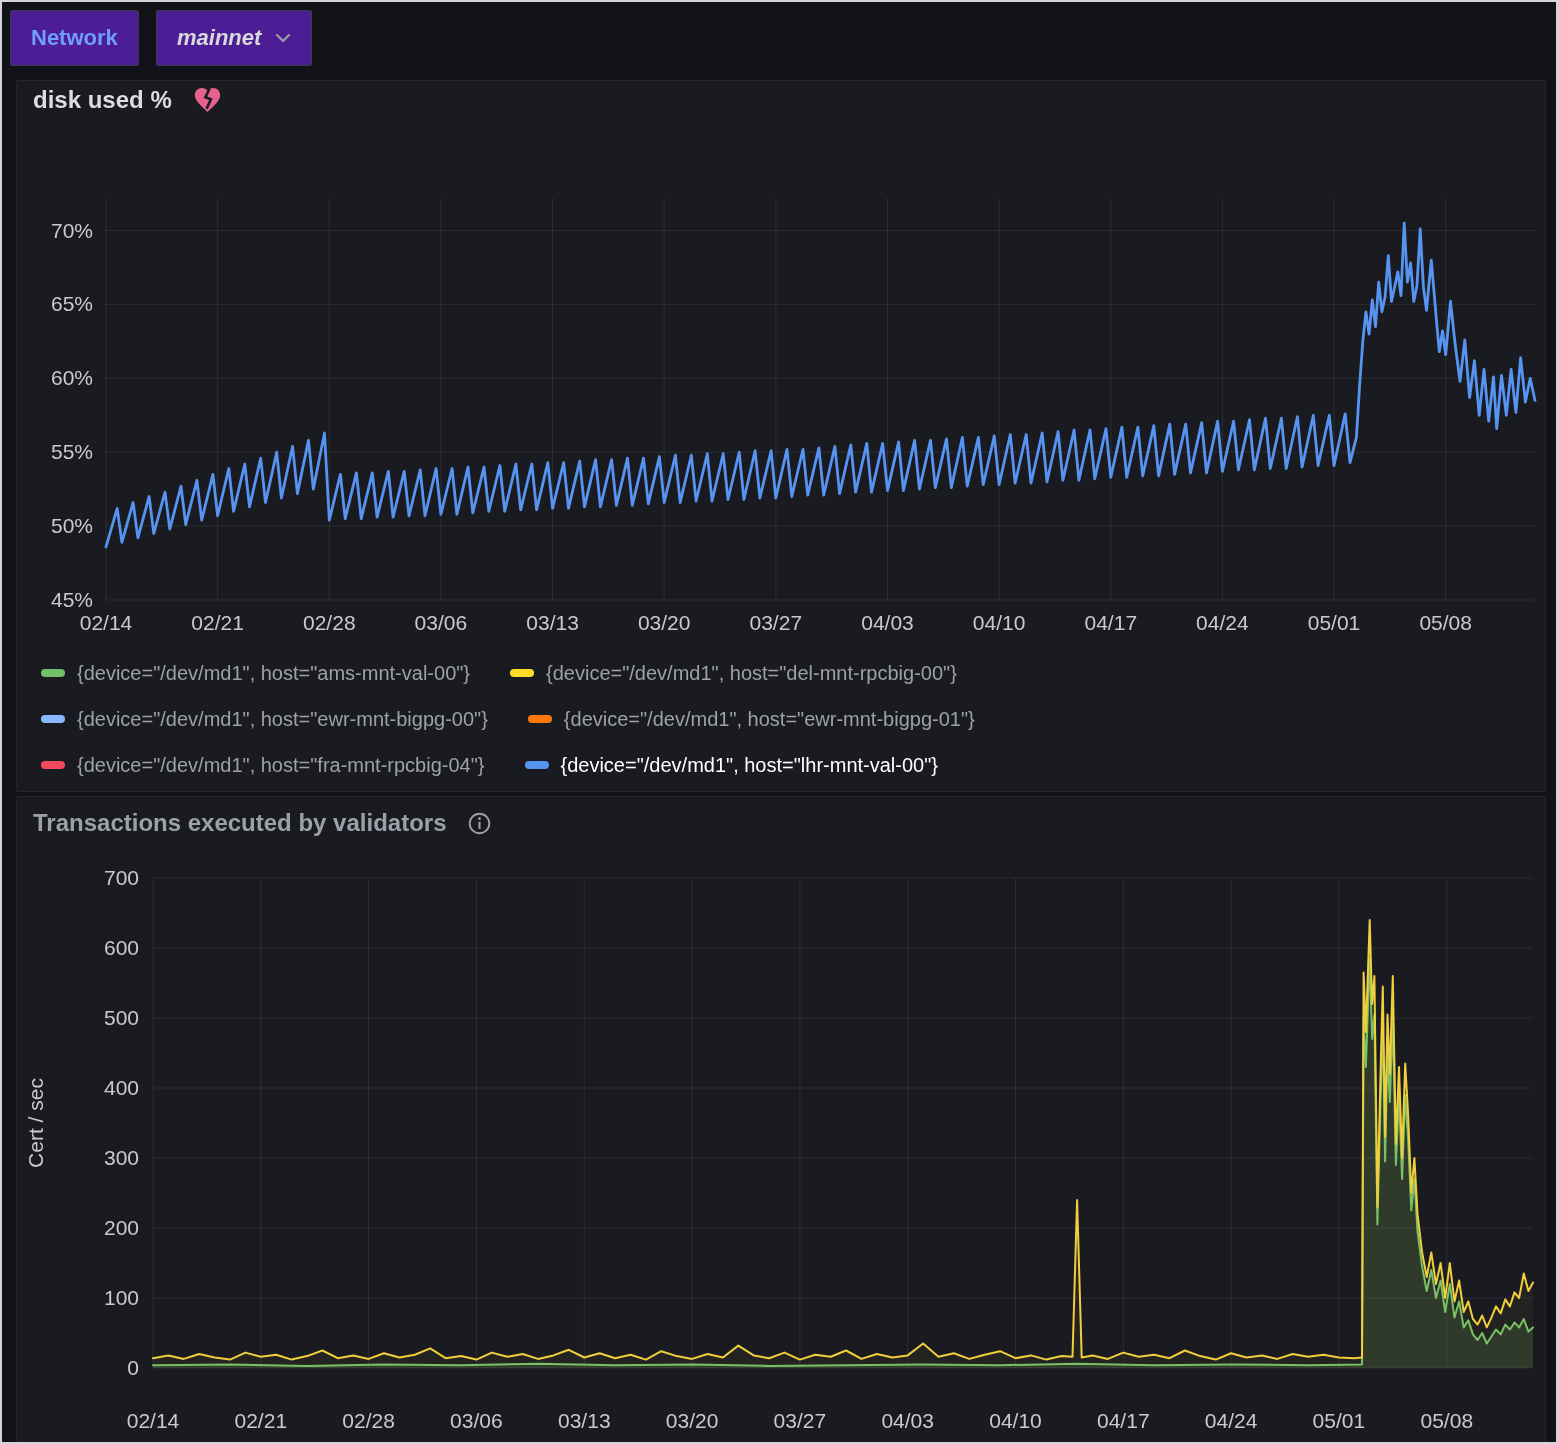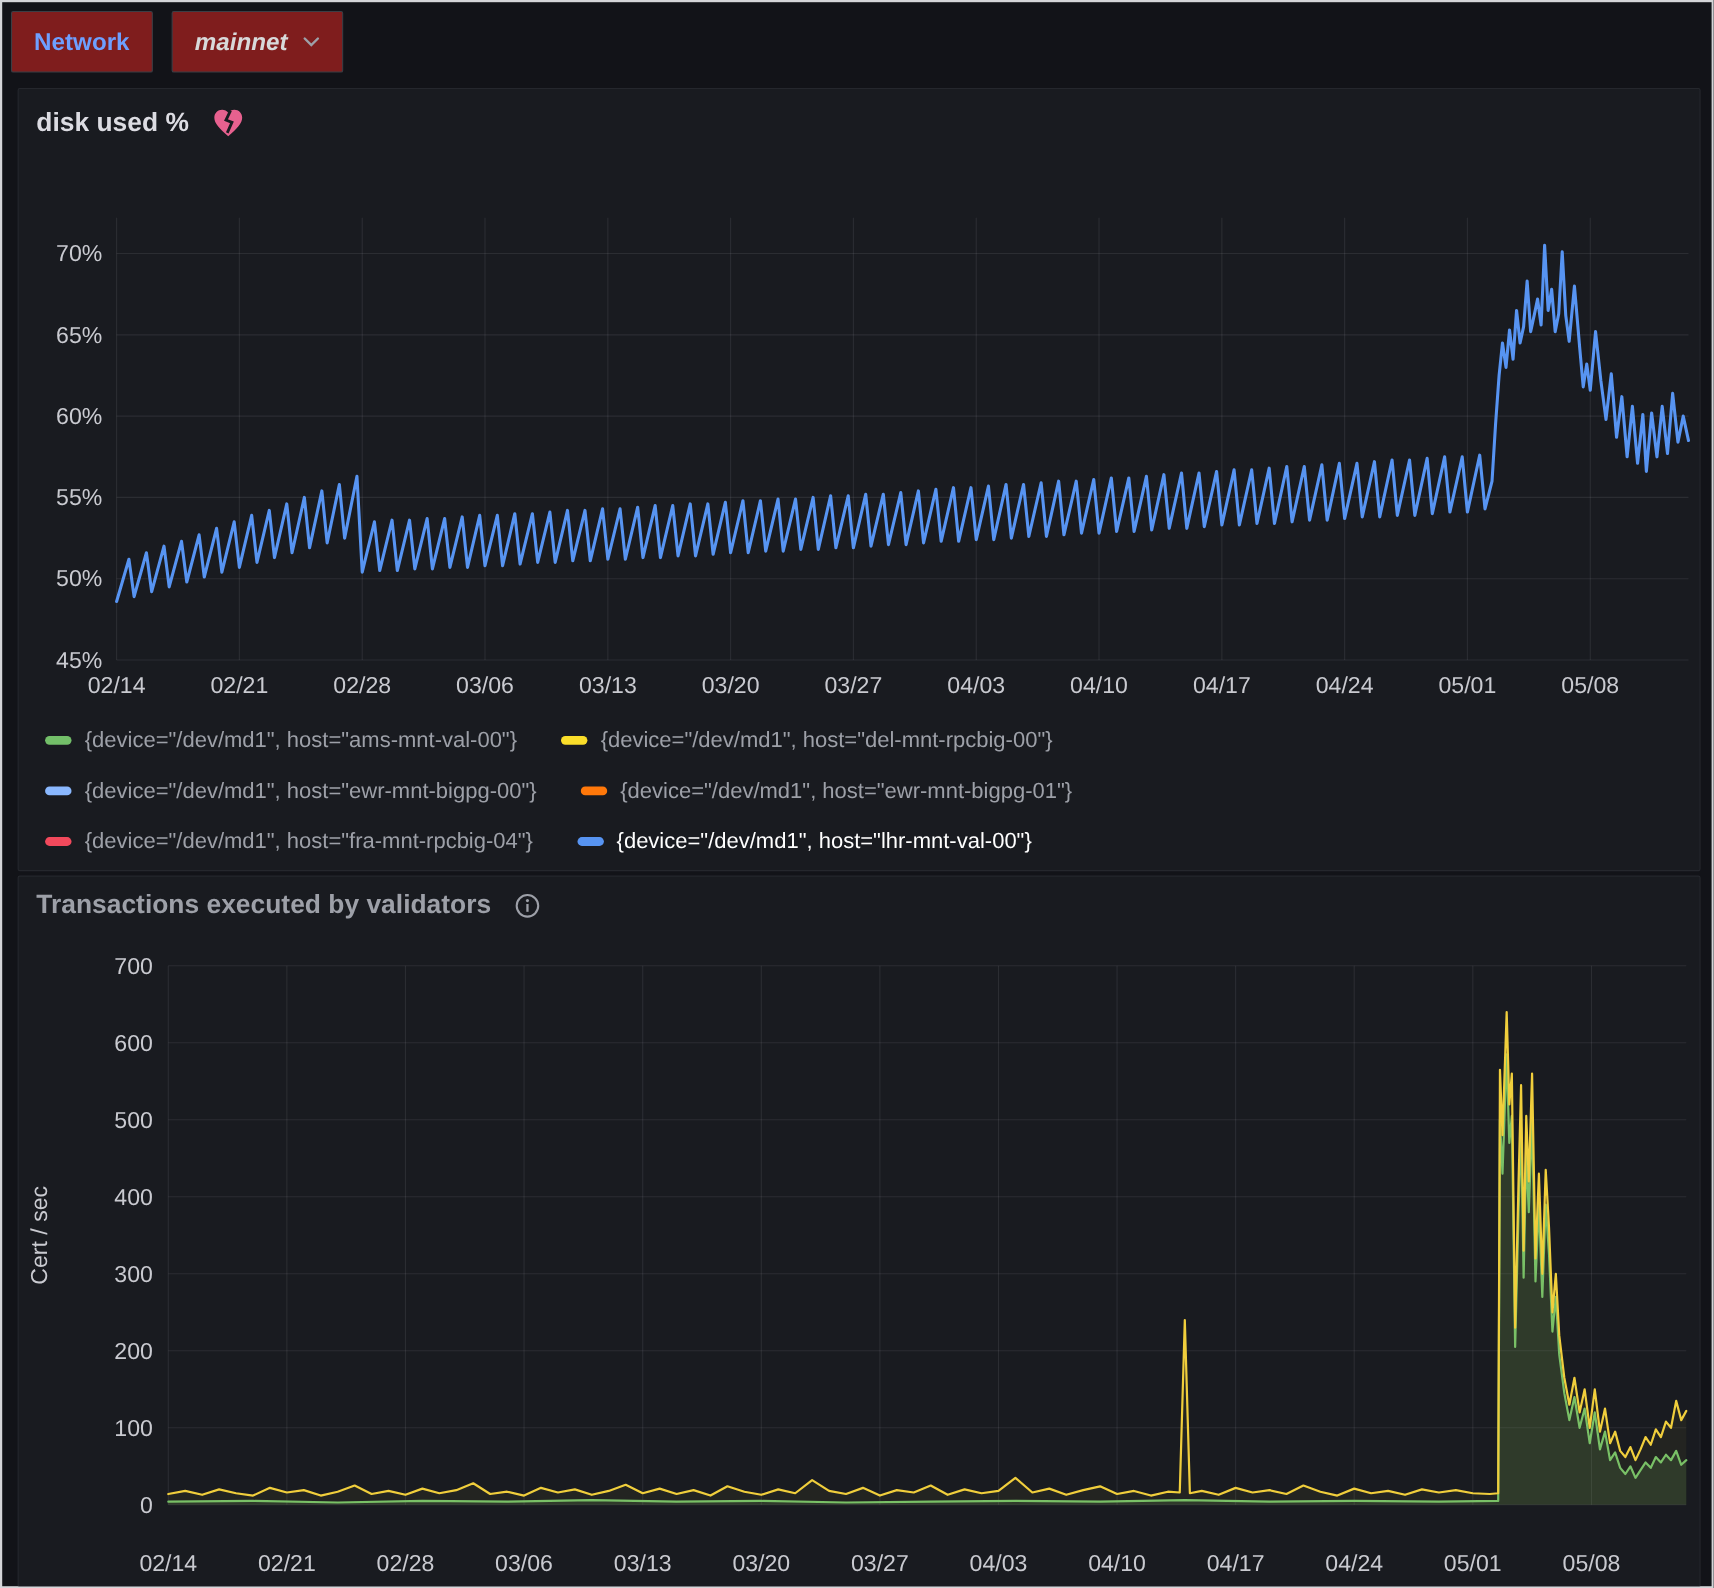--- a/index.html
+++ b/index.html
@@ -6,34 +6,34 @@
   *{box-sizing:border-box;}
   .frame{
     position:relative;width:1558px;height:1444px;
     background:#121318;border:2px solid #d4d5d8;overflow:hidden;
     font-family:"Liberation Sans",sans-serif;
   }
   
   .toolbar{position:absolute;left:0;top:0;width:100%;height:74px;}
   .chip{
     position:absolute;top:8px;height:56px;display:flex;align-items:center;
-    padding:0 20px;border:1px solid #3b3e45;border-radius:2px;background:#7f1d1d;
+    padding:0 20px;border:1px solid #3b3e45;border-radius:2px;background:#4c1d95;
     font-size:22px;font-weight:600;gap:14px;
   }
   .chip.network{left:8px;color:#6e9fff;}
   .chip.mainnet{left:154px;color:#d8d9da;font-style:italic;}
   
   .panel{
     position:absolute;left:14px;width:1530px;background:#191b20;
     border:1px solid #25272d;border-radius:2px;
   }
   .panel1{top:78px;height:712px;}
   .panel2{top:794px;height:647px;padding-left:13px;}
   .panel-header{position:absolute;left:16px;display:flex;align-items:center;gap:20px;}
-  .panel1 .panel-header{top:16px;}
+  .panel1 .panel-header{top:4px;}
   .panel2 .panel-header{top:12px;}
   .panel-title{font-size:24px;font-weight:600;}
   .panel1 .panel-title{color:#dcdce2;}
   .panel2 .panel-title{color:#9da0a8;}
   svg.chart{position:absolute;left:0;display:block;}
   .panel1 svg.chart{top:92px;}
   .panel2 svg.chart{top:66px;}
   svg text{font-family:"Liberation Sans",sans-serif;}
   svg .tick{fill:#c9cad0;font-size:21px;}
   svg .grid{stroke:rgba(204,204,220,0.10);stroke-width:1;}

